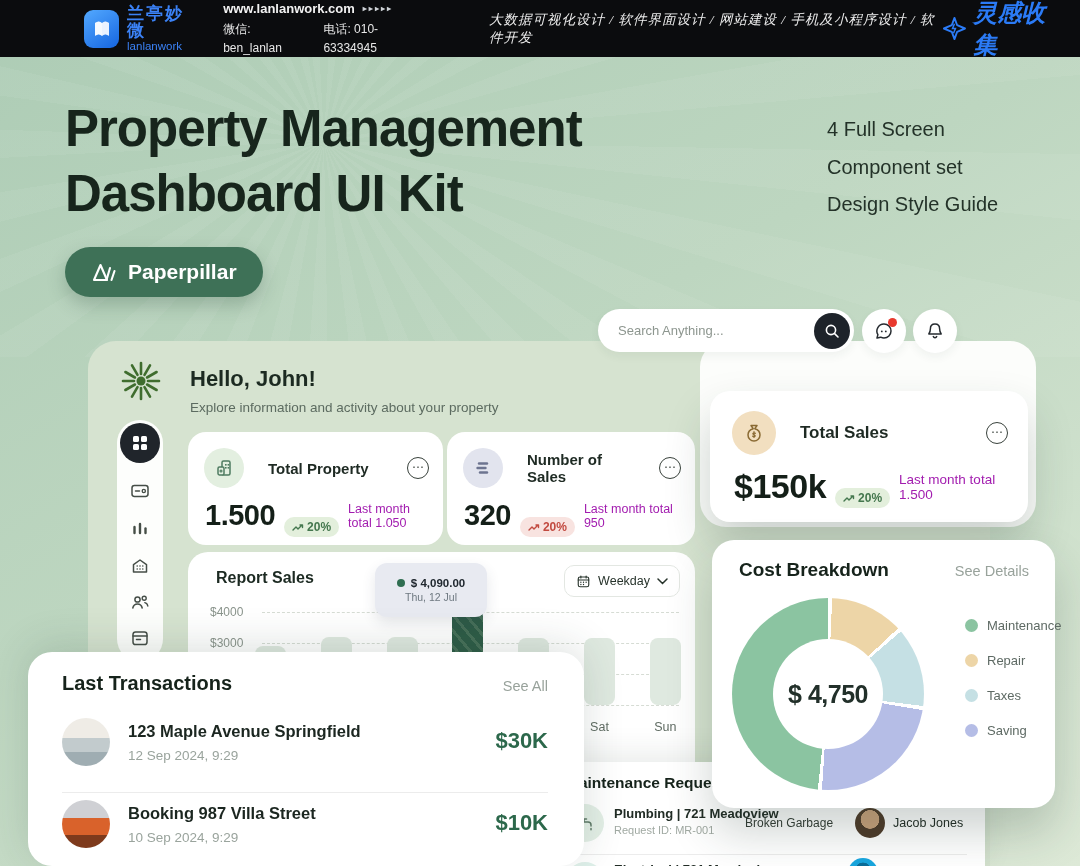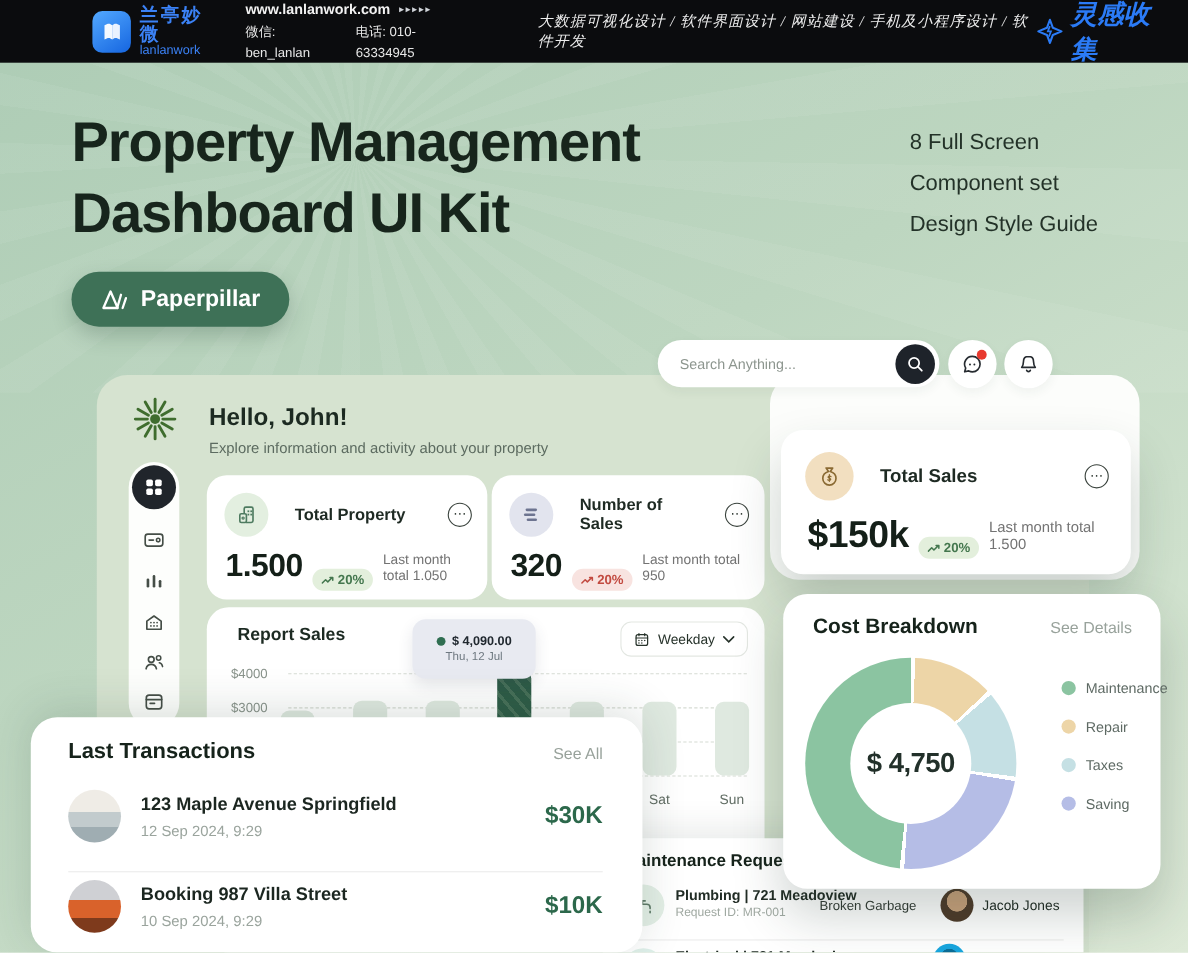--- a/index.html
+++ b/index.html
@@ -53,21 +53,21 @@
   .card{position:absolute;background:#fff;border-radius:18px;}
   .stat-head{position:absolute;left:16px;top:16px;right:14px;display:flex;align-items:center;gap:24px;}
   .stat-icon{width:40px;height:40px;border-radius:50%;display:flex;align-items:center;justify-content:center;flex:none;}
   .stat-title{font-size:15px;font-weight:bold;color:#1e2a23;flex:1;}
   .dots-btn{width:22px;height:22px;border-radius:50%;border:1.4px solid #39423c;color:#39423c;font-size:12px;line-height:19px;text-align:center;cursor:pointer;flex:none;}
   .stat-row{position:absolute;left:17px;top:62px;right:12px;display:flex;align-items:center;gap:9px;}
   .stat-value{font-size:29px;font-weight:bold;color:#141f18;letter-spacing:-0.5px;}
   .badge{display:flex;align-items:center;gap:3px;padding:3px 8px;border-radius:10px;font-size:12px;font-weight:bold;margin-top:23px;}
   .badge-up{background:#e3efdc;color:#44774e;}
   .badge-down{background:#f8e3e0;color:#c24a40;}
-  .stat-note{font-size:12.5px;color:#737373;}
+  .stat-note{font-size:12.5px;color:#a21caf;}
   .cardA{left:188px;top:432px;width:255px;height:113px;z-index:3;}
   .cardB{left:447px;top:432px;width:248px;height:113px;z-index:3;}
   .cardC{left:710px;top:391px;width:318px;height:131px;z-index:7;border-radius:20px;box-shadow:0 24px 45px rgba(35,60,48,.22);}
   .cardC .stat-head{left:22px;top:20px;right:20px;}
   .cardC .stat-title{font-size:17px;}
   .cardC .stat-icon{width:44px;height:44px;}
   .cardC .stat-row{left:24px;top:74px;}
   .cardC .stat-value{font-size:34px;}
   .cardC .stat-note{font-size:13.5px;}
   
@@ -159,21 +159,21 @@
     <span class="collect-text">灵感收集</span>
   </div>
 </div>
 
 <div class="rays"></div>
 <div class="hero-title">
   <div>Property Management</div>
   <div>Dashboard UI Kit</div>
 </div>
 <div class="hero-features">
-  <div>8 Full Screen</div>
+  <div>4 Full Screen</div>
   <div>Component set</div>
   <div>Design Style Guide</div>
 </div>
 <div class="brand-pill">
   <svg width="27" height="22" viewBox="0 0 27 22">
       <path d="M3 19 L9.5 4 L16 19 Z" fill="none" stroke="#fff" stroke-width="2.1" stroke-linejoin="round"></path>
       <path d="M19 7 L15.5 19 M23.5 10 L20.5 19" stroke="#fff" stroke-width="2.1" stroke-linecap="round"></path>
     </svg>
   <span>Paperpillar</span>
 </div>

